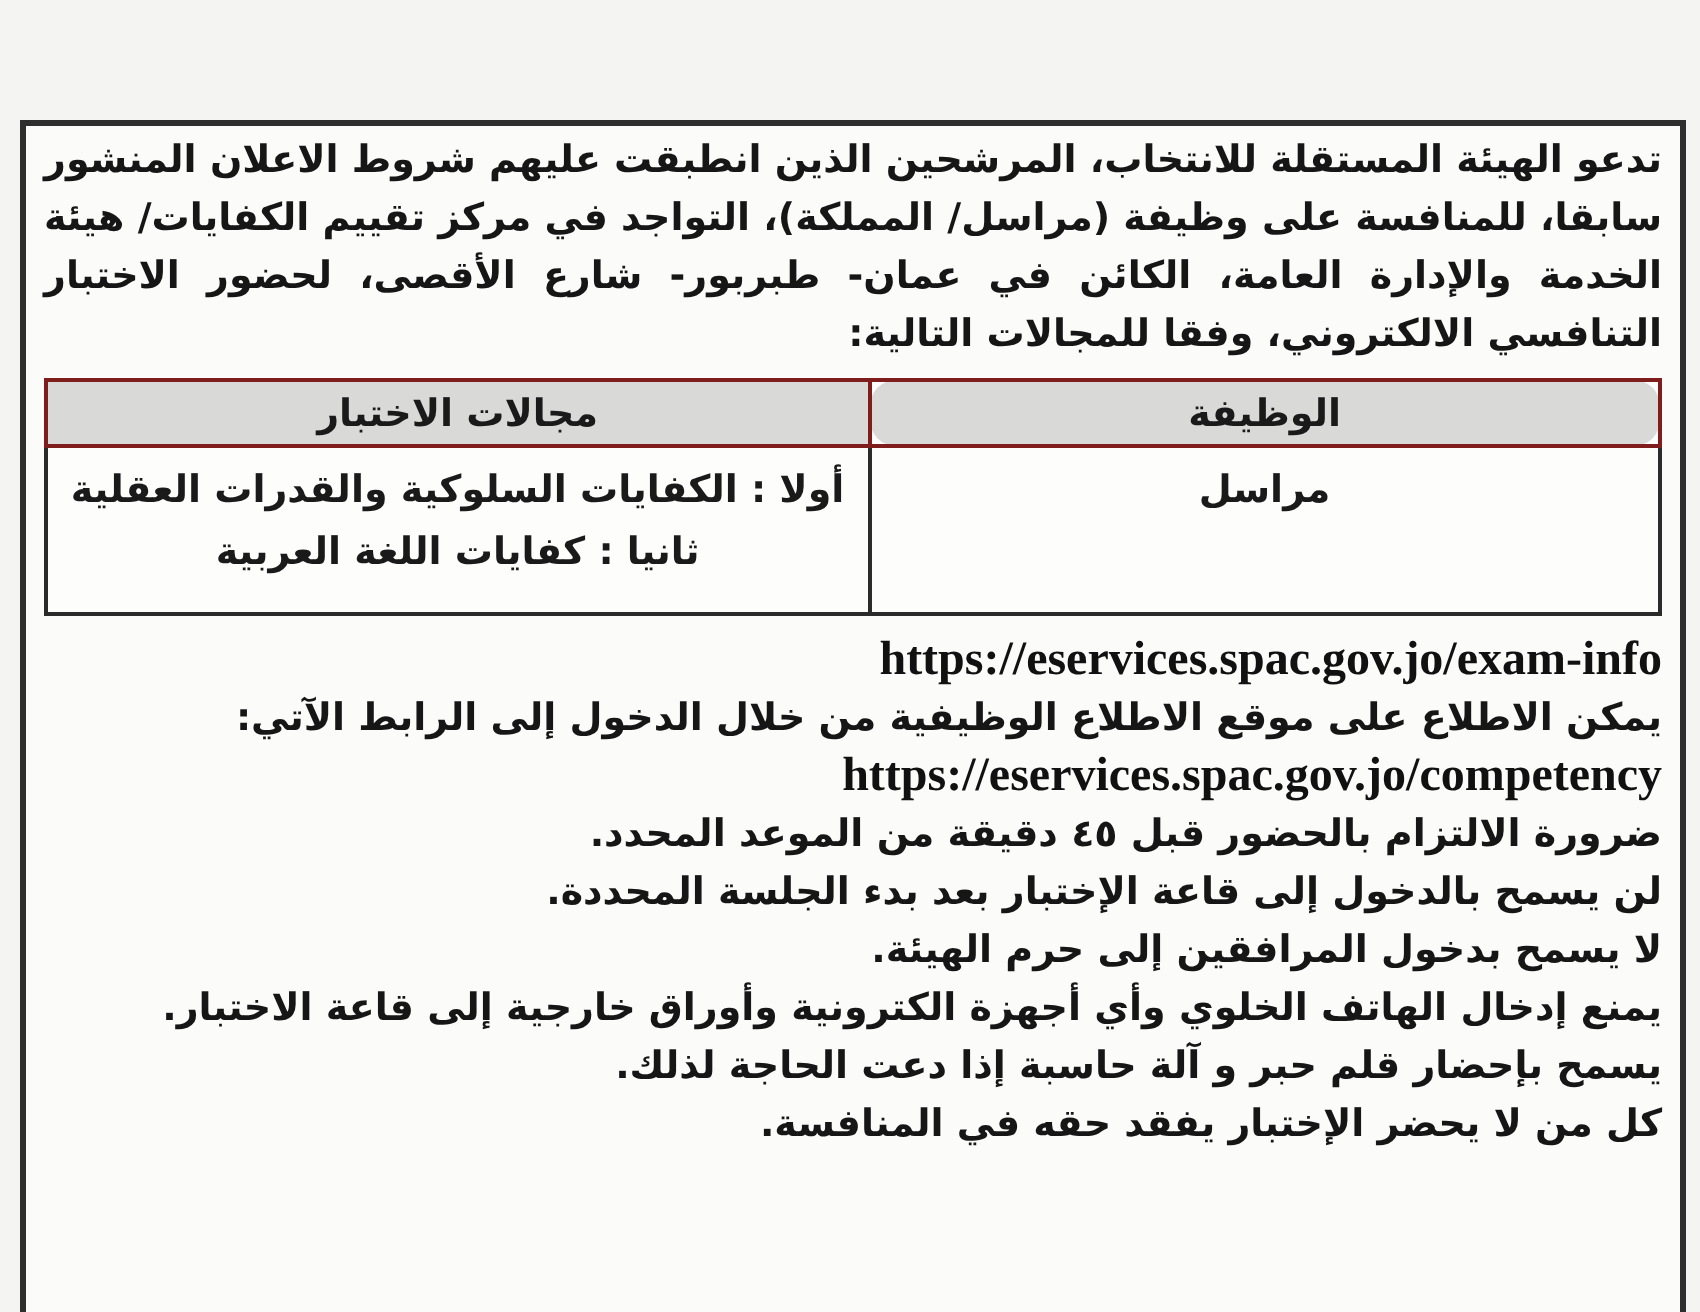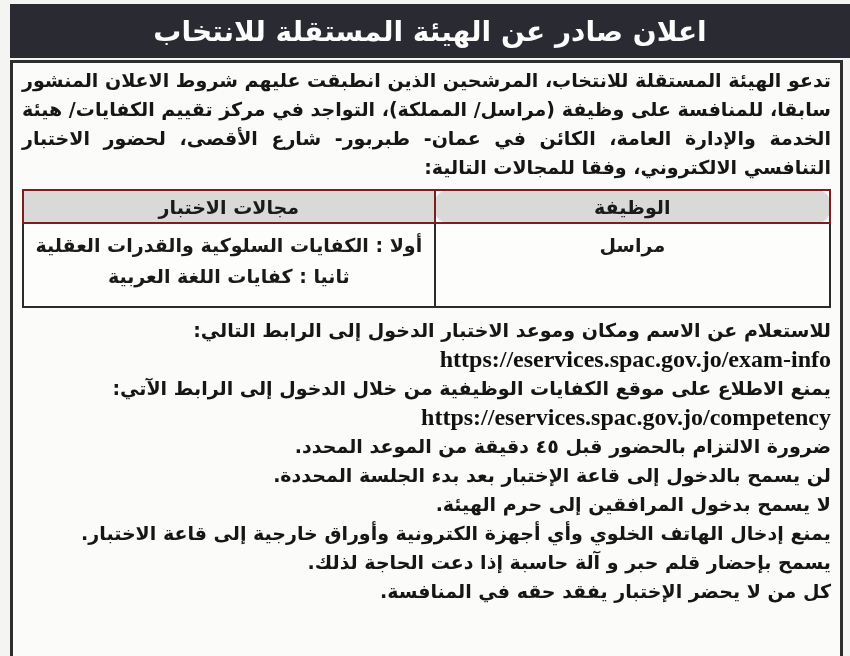--- a/index.html
+++ b/index.html
@@ -92,23 +92,20 @@
     text-align: right;
     color: #111;
     white-space: nowrap;
   }
 </style>
 </head>
 <body>
 
 <div class="page">
 
-  <div class="banner">
-    <span>اعلان صادر عن الهيئة المستقلة للانتخاب</span>
-  </div>
 
   <div class="doc">
 
     <p class="intro">تدعو الهيئة المستقلة للانتخاب، المرشحين الذين انطبقت عليهم شروط الاعلان المنشور سابقا، للمنافسة على وظيفة (مراسل/ المملكة)، التواجد في مركز تقييم الكفايات/ هيئة الخدمة والإدارة العامة، الكائن في  عمان- طبربور- شارع الأقصى، لحضور الاختبار التنافسي الالكتروني، وفقا للمجالات التالية:</p>
 
     <table class="exam-table">
       <thead>
         <tr>
           <th class="col-job">الوظيفة</th>
           <th class="col-areas">مجالات الاختبار</th>
@@ -119,24 +116,23 @@
           <td>مراسل</td>
           <td>
             <div>أولا : الكفايات السلوكية والقدرات العقلية</div>
             <div>ثانيا : كفايات اللغة العربية</div>
           </td>
         </tr>
       </tbody>
     </table>
 
     <div class="after-table">
-      <div class="line">للاستعلام عن الاسم ومكان وموعد الاختبار الدخول إلى الرابط التالي:</div>
       <div class="url-line">https://eservices.spac.gov.jo/exam-info</div>
 
-      <div class="line">يمنع الاطلاع على موقع الكفايات الوظيفية من خلال الدخول إلى الرابط الآتي:</div>
+      <div class="line">يمكن الاطلاع على موقع الاطلاع الوظيفية من خلال الدخول إلى الرابط الآتي:</div>
       <div class="url-line">https://eservices.spac.gov.jo/competency</div>
 
       <div class="line">ضرورة الالتزام بالحضور قبل ٤٥ دقيقة من الموعد المحدد.</div>
       <div class="line">لن يسمح بالدخول إلى قاعة الإختبار بعد بدء الجلسة المحددة.</div>
       <div class="line">لا يسمح بدخول المرافقين إلى حرم الهيئة.</div>
       <div class="line">يمنع إدخال الهاتف الخلوي وأي أجهزة الكترونية وأوراق خارجية إلى قاعة الاختبار.</div>
       <div class="line">يسمح  بإحضار قلم حبر و  آلة حاسبة إذا دعت الحاجة لذلك.</div>
       <div class="line">كل من لا يحضر الإختبار يفقد حقه في المنافسة.</div>
     </div>
 

